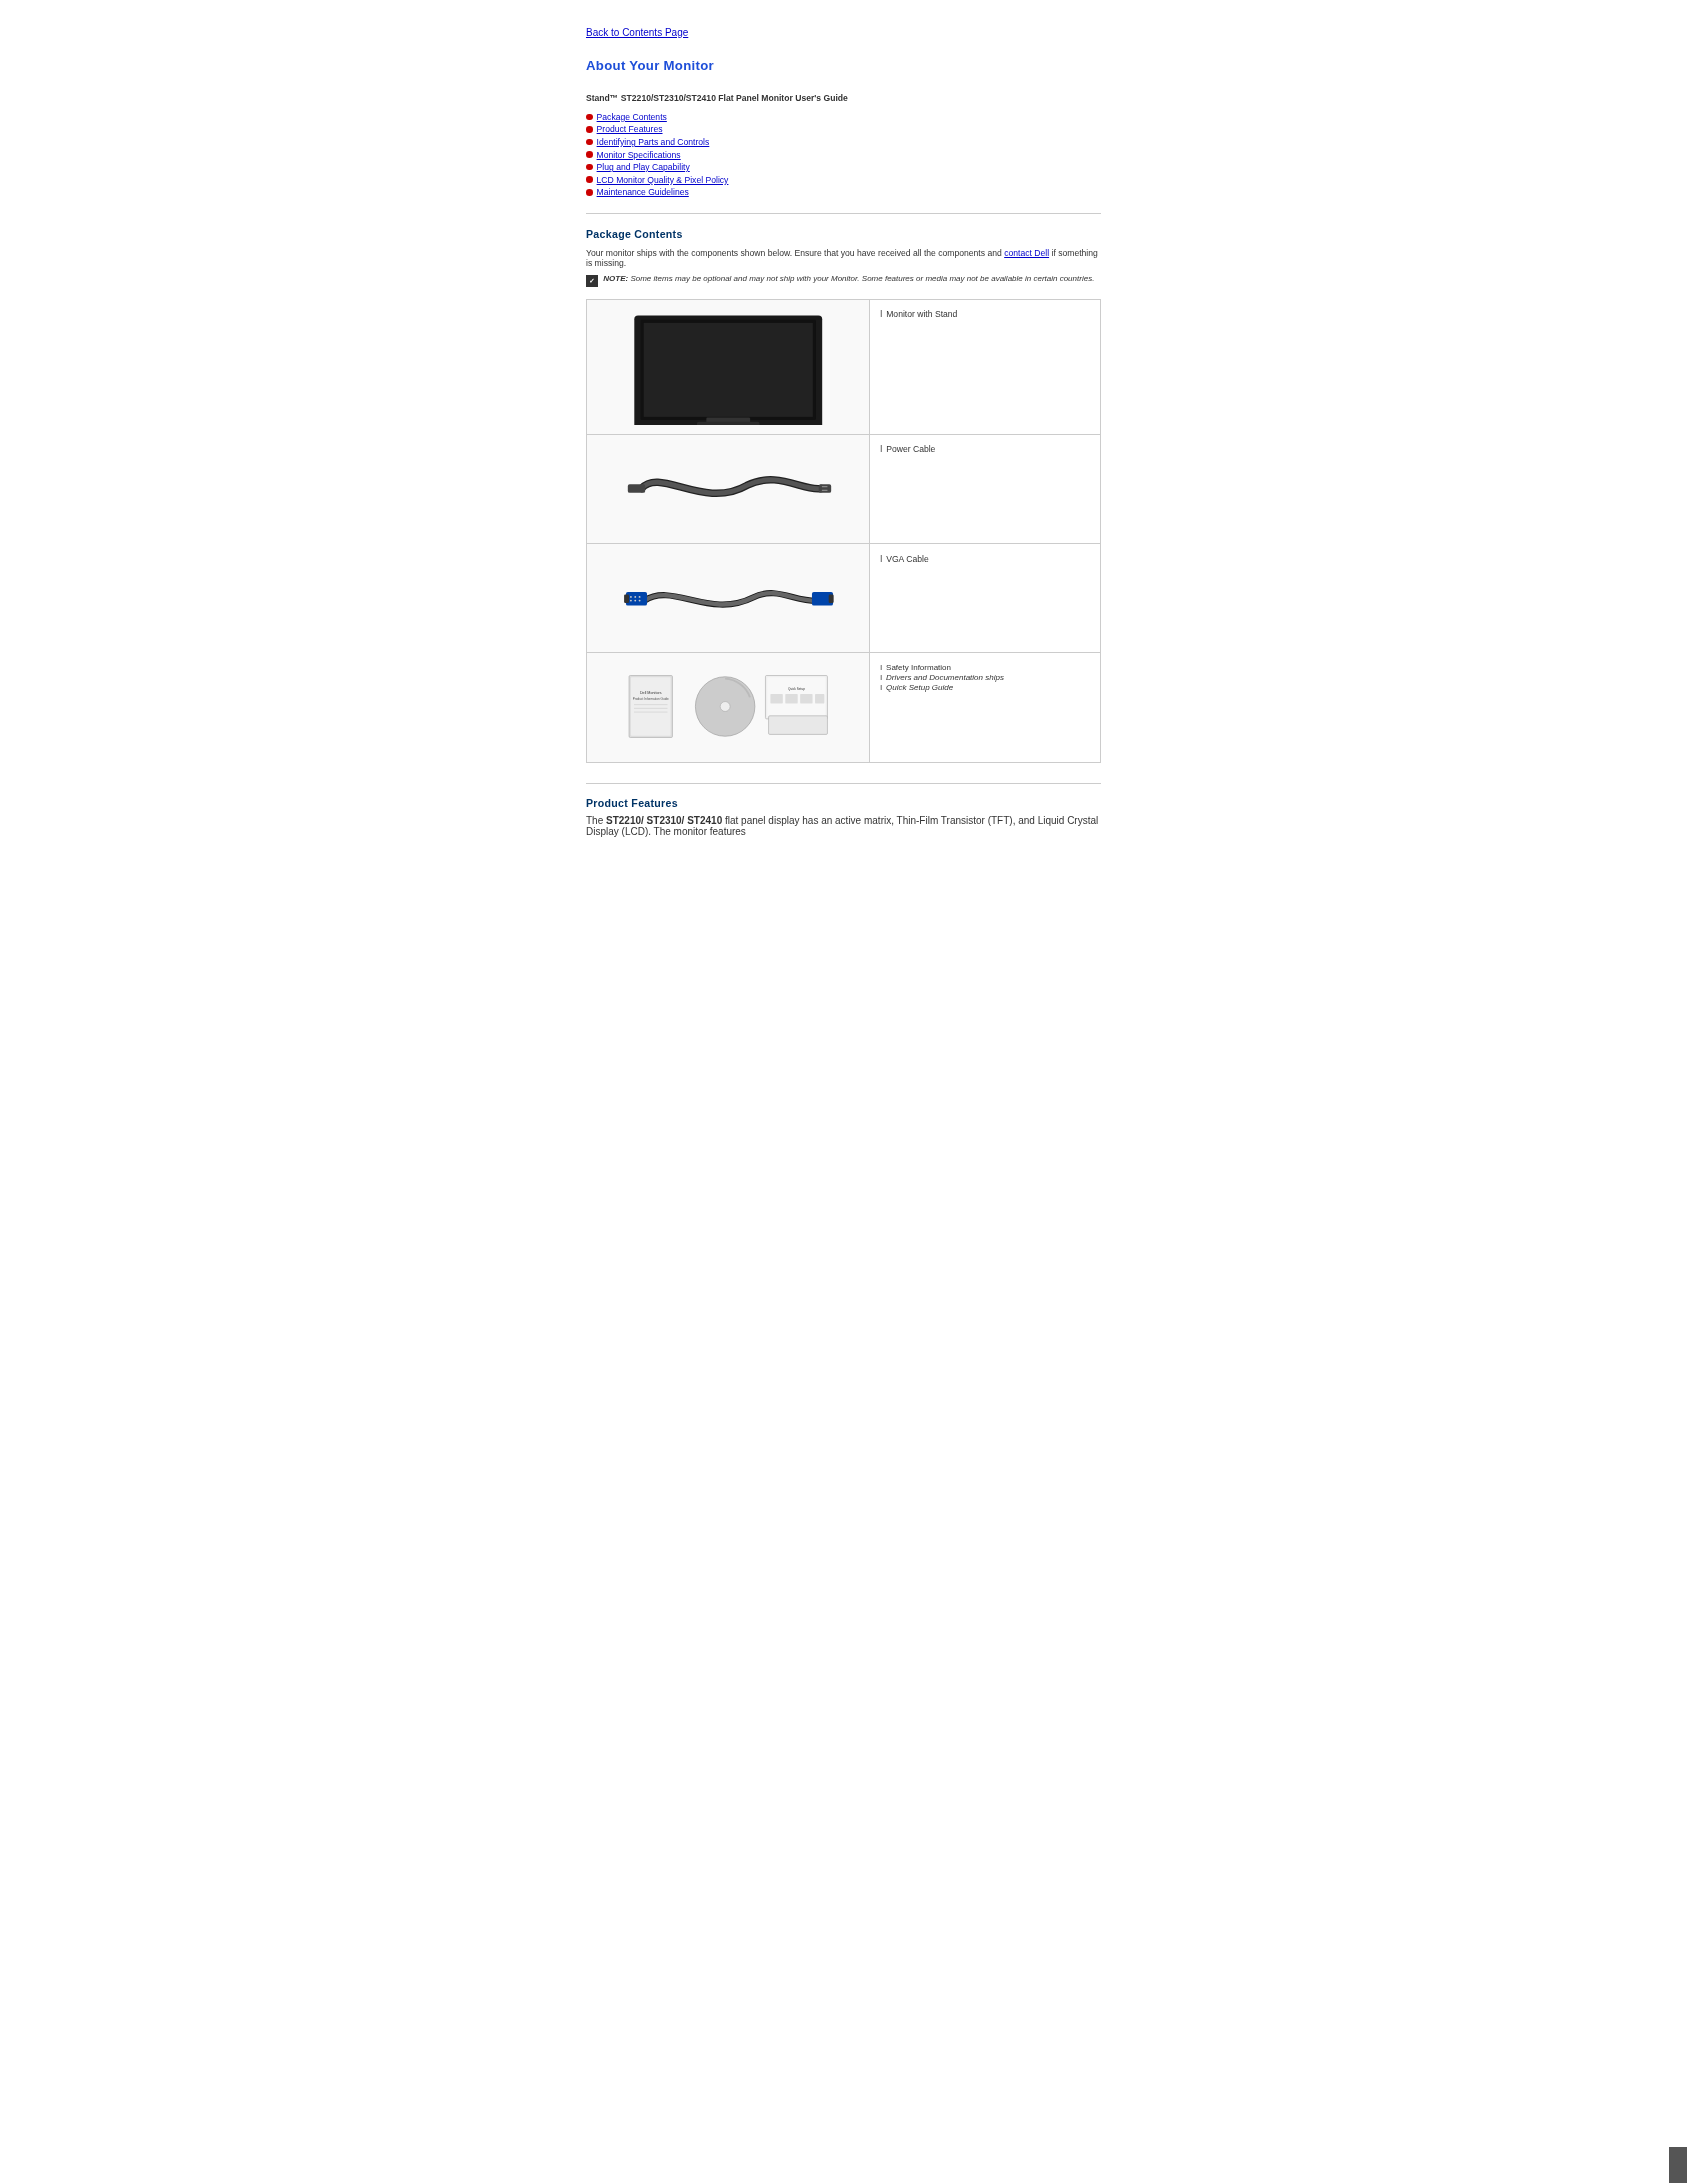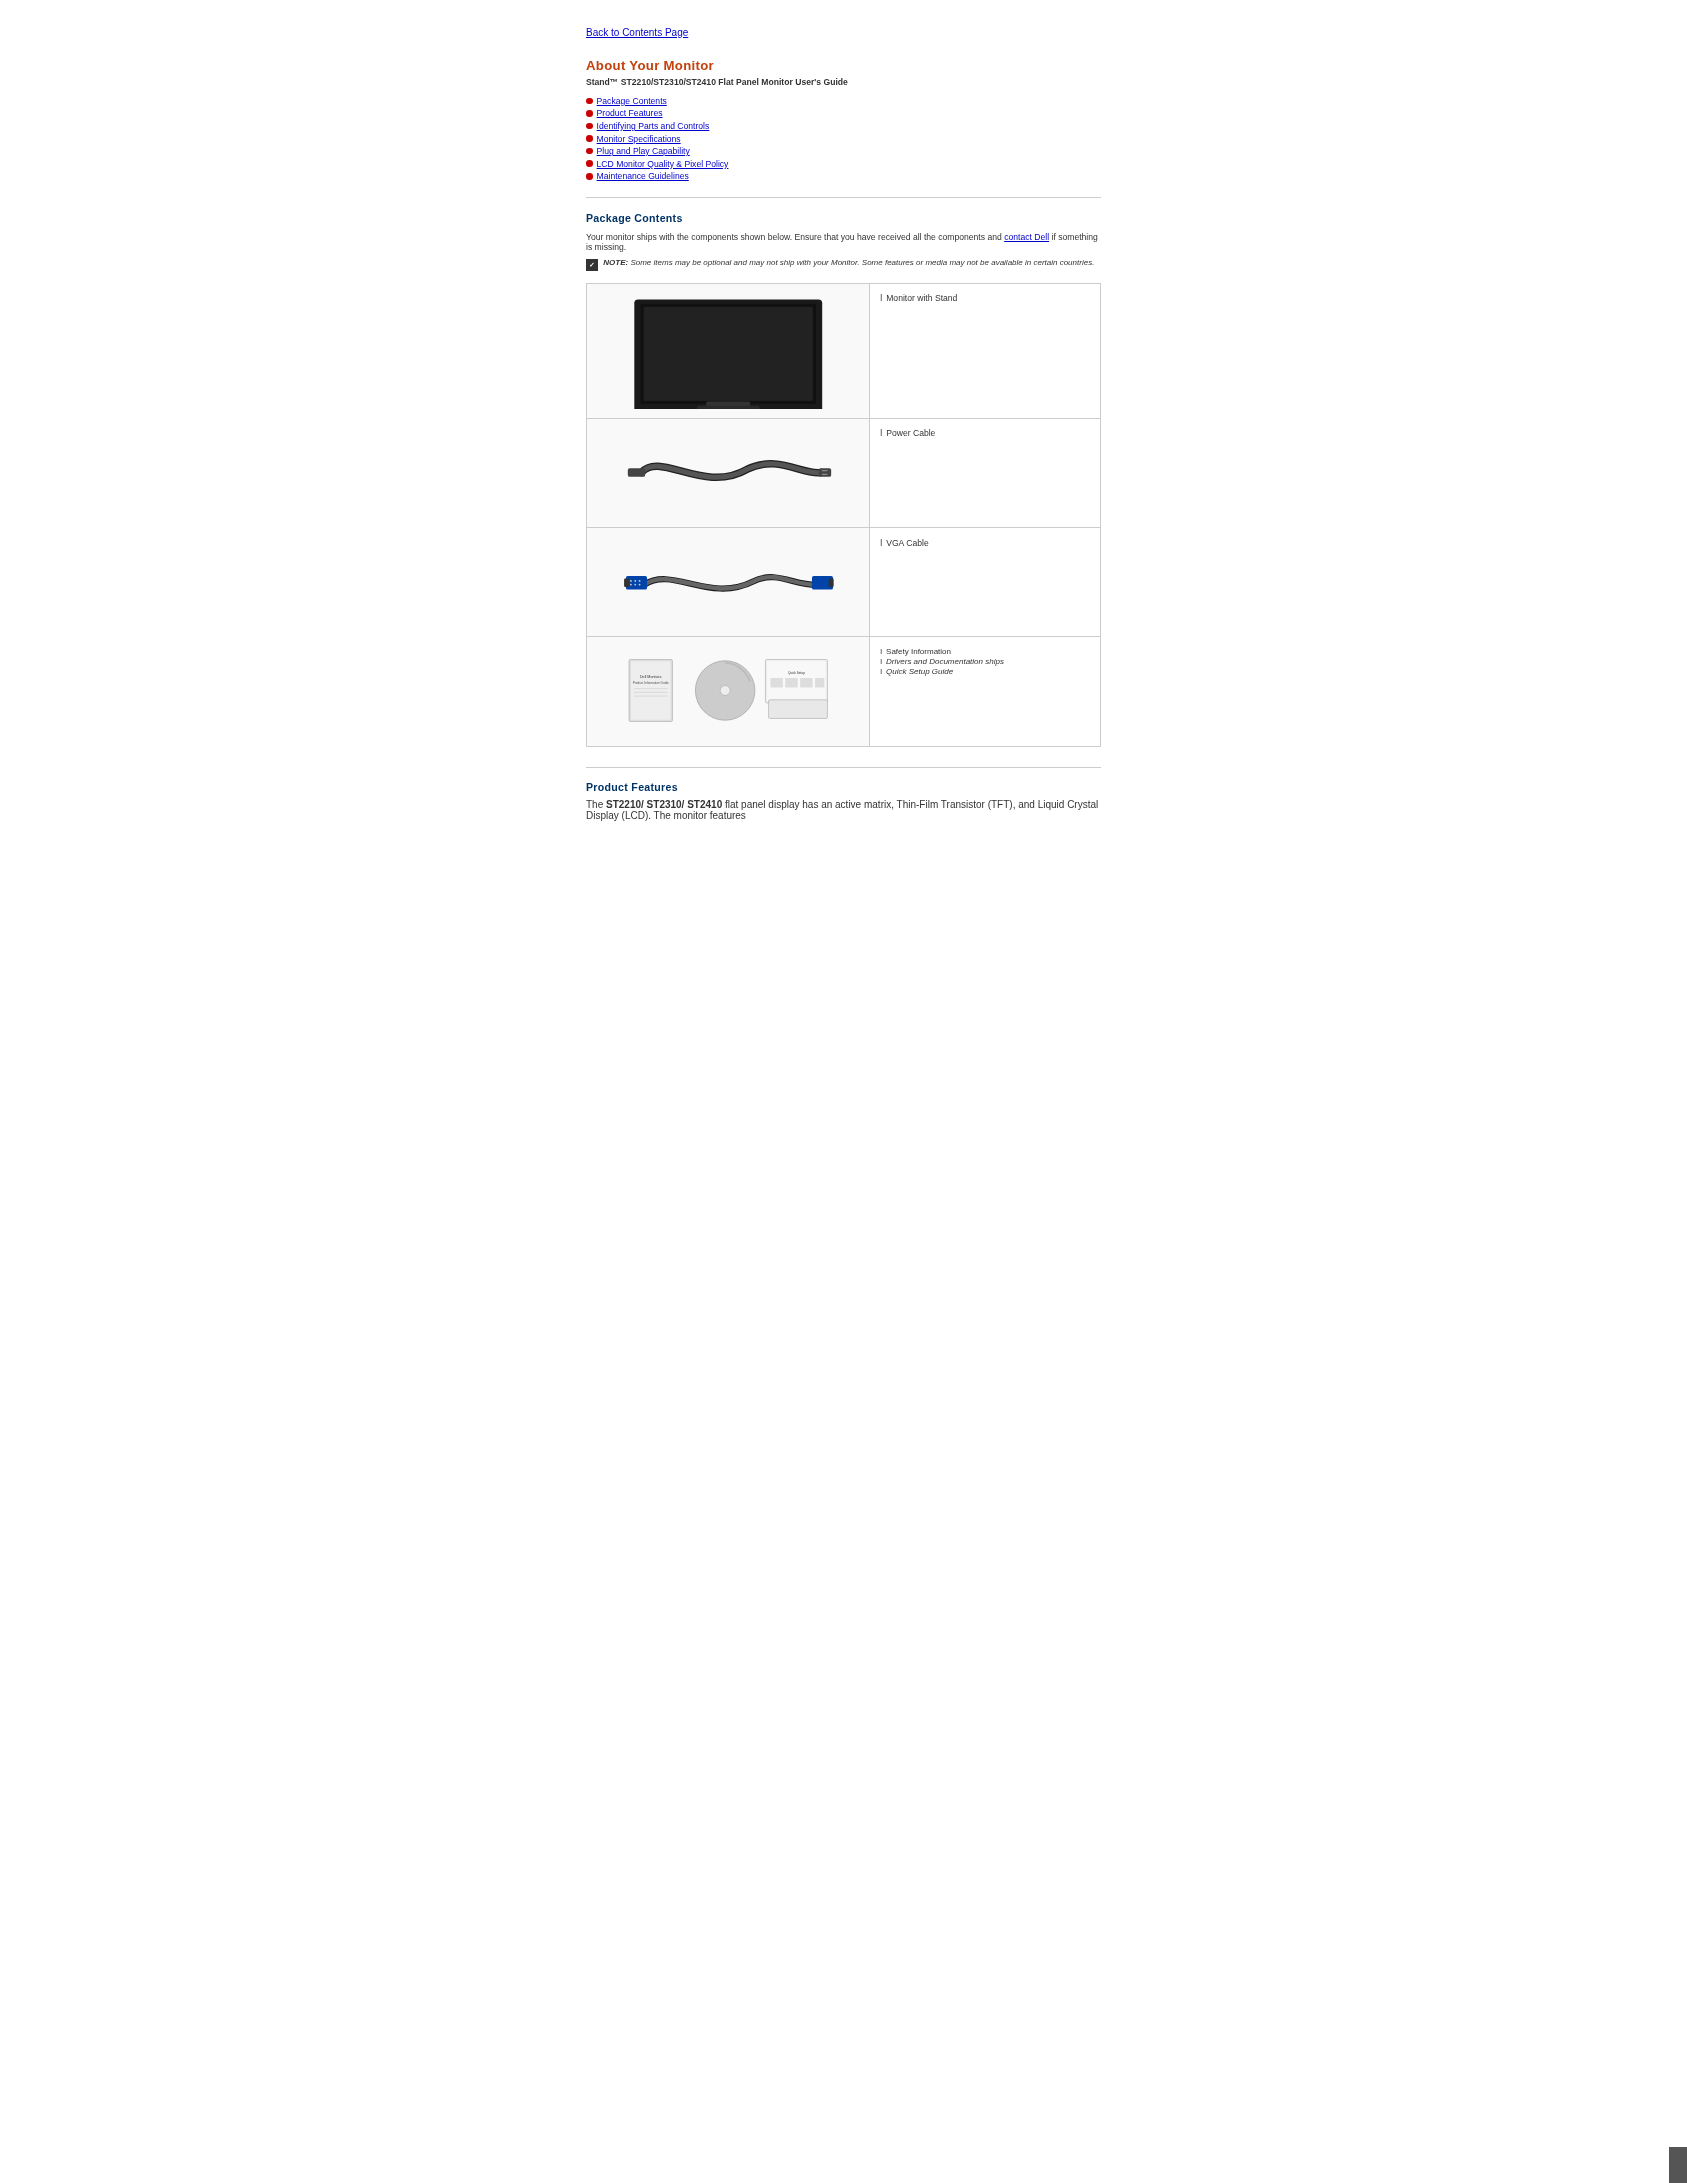--- a/index.html
+++ b/index.html
@@ -10,23 +10,23 @@
       background: #fff;
       padding: 26.5px 40px;
       max-width: 595px;
       margin: 0 auto;
     }
     a { color: #0000cc; text-decoration: underline; cursor: pointer; }
     .back-link { font-size: 10px; margin-bottom: 20px; display: block; }
     .section-title {
       font-size: 13.2px;
       font-weight: bold;
-      color: #c2410c;
+      color: #1d4ed8;
       letter-spacing: 0.3px;
-      margin-bottom: 4px;
+      margin-bottom: 20px;
     }
     .subtitle {
       font-size: 8.6px;
       font-weight: bold;
       margin-bottom: 9.3px;
     }
     .nav-list { list-style: none; margin-bottom: 13.2px; }
     .nav-list li {
       margin-bottom: 2.6px;
       display: flex;

